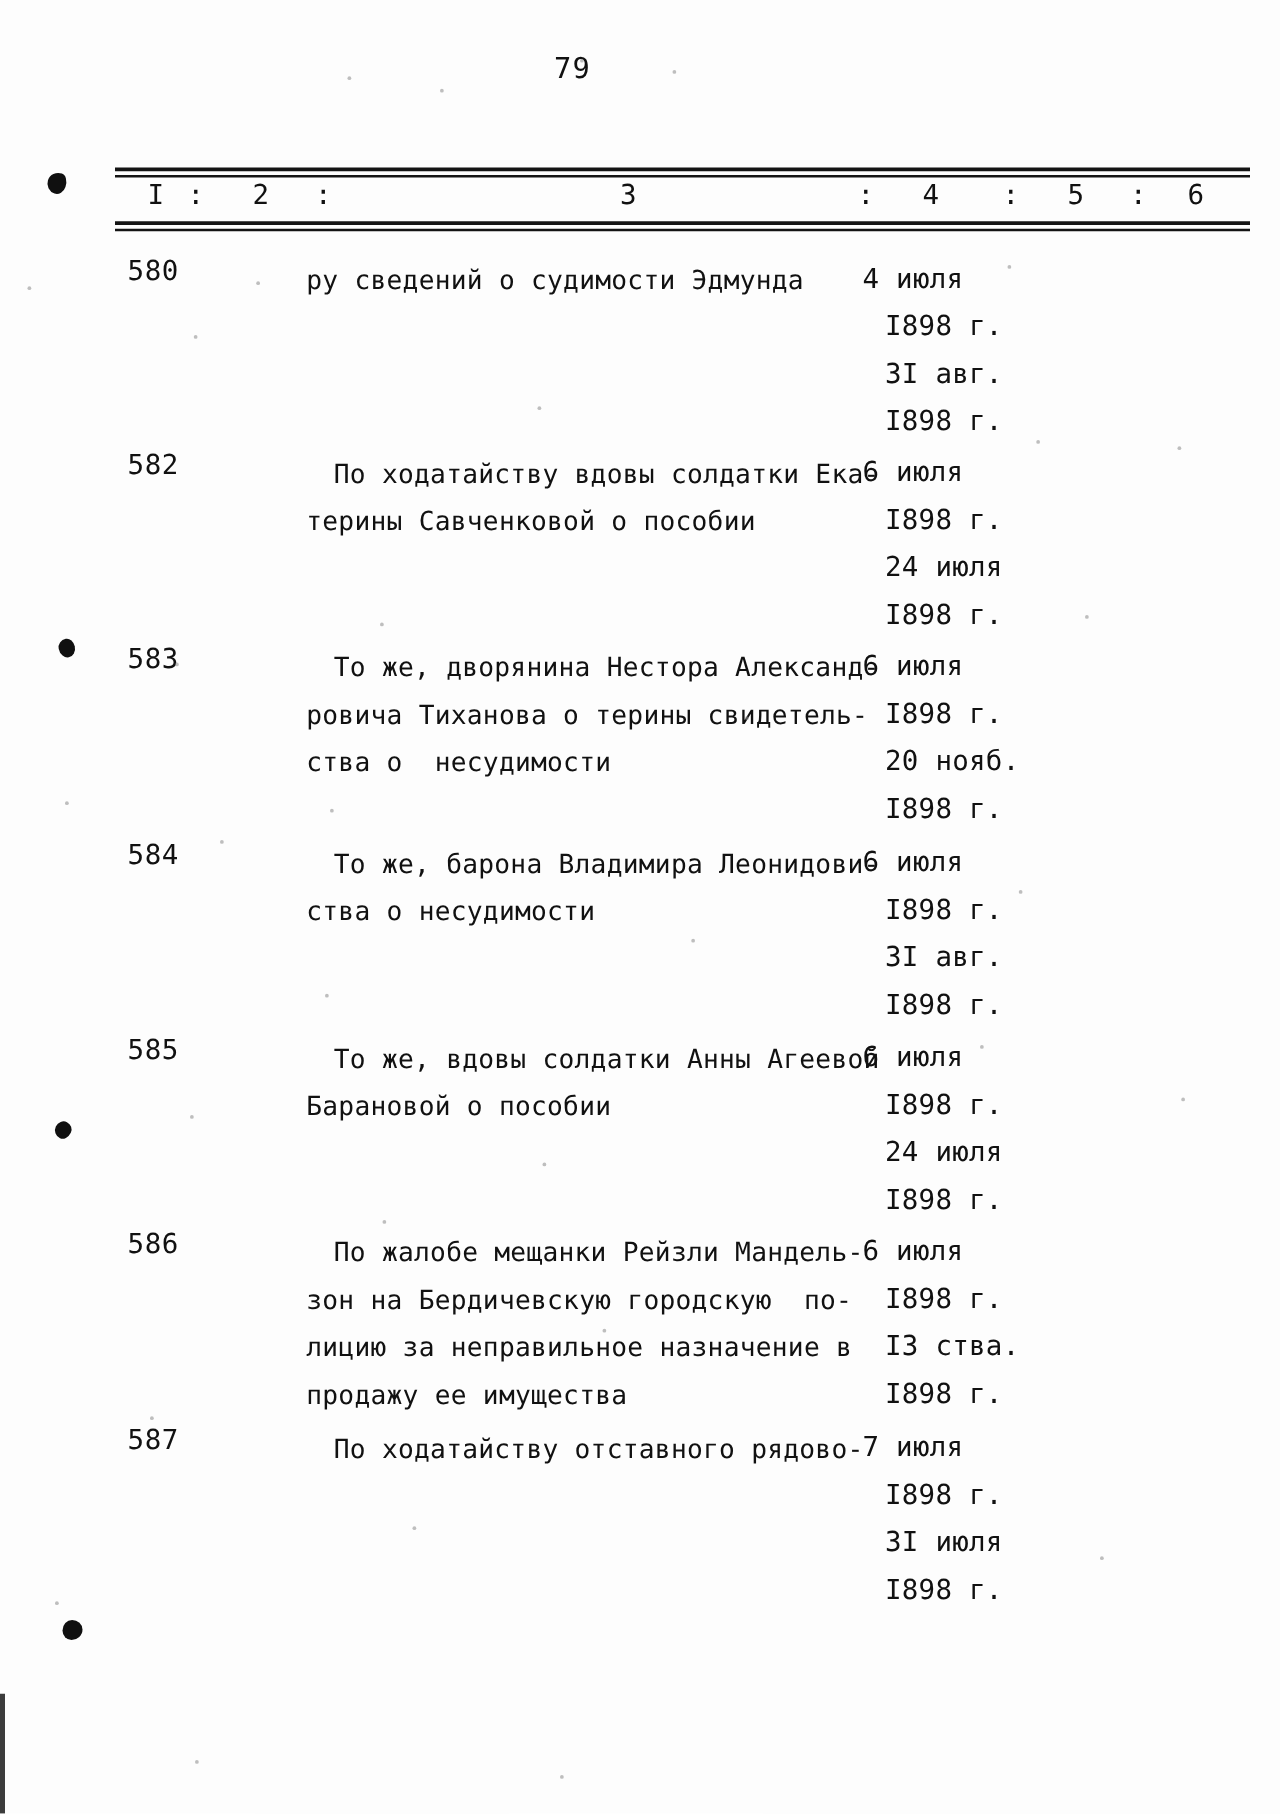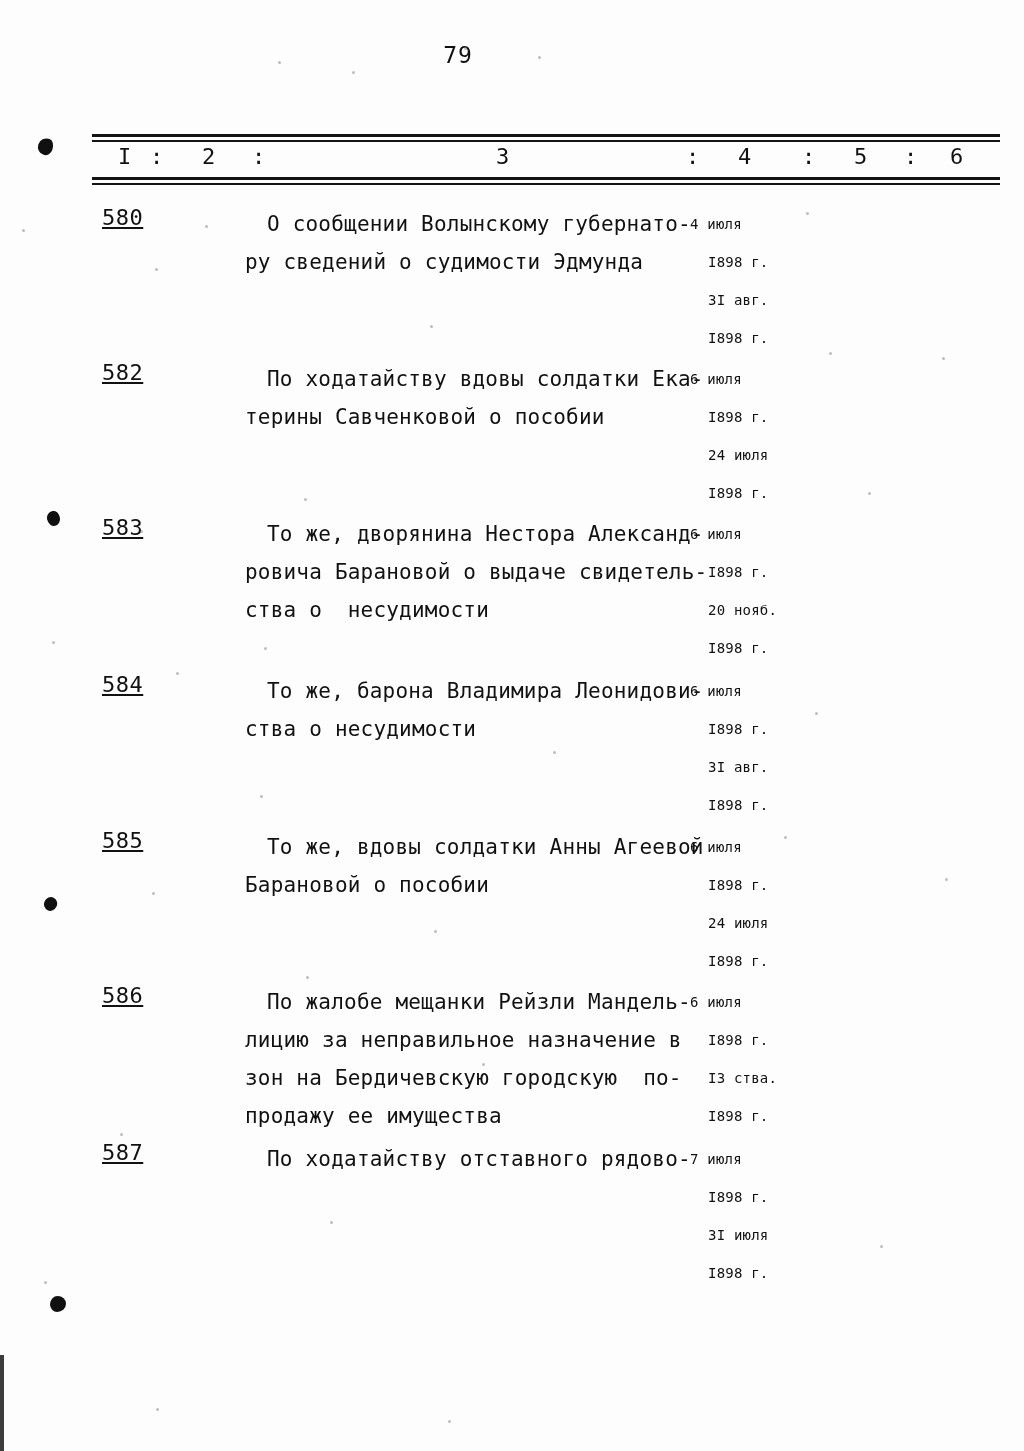--- a/index.html
+++ b/index.html
@@ -94,21 +94,20 @@
     left: 0;
     width: 1024px;
   }
 
   .entry-number {
     position: absolute;
     left: 102px;
     top: 0;
     font-size: 22px;
     letter-spacing: 0.5px;
-    text-decoration: underline;
   }
 
   .entry-body {
     position: absolute;
     left: 245px;
     top: 0;
     width: 460px;
   }
 
   .entry-dates {
@@ -123,21 +122,21 @@
     line-height: 38px;
     white-space: pre;
     letter-spacing: 0.2px;
   }
 
   .line.indent {
     padding-left: 22px;
   }
 
   .dline {
-    font-size: 14px;
+    font-size: 22px;
     line-height: 38px;
     white-space: pre;
     letter-spacing: 0.2px;
   }
   .dline.pad {
     padding-left: 18px;
   }
 
   
   .blot {
@@ -218,21 +217,20 @@
   <div class="rule-block rule-bottom">
     <div class="rule-thick"></div>
     <div class="rule-gap"></div>
     <div class="rule-thin"></div>
   </div>
 
   <div id="entries-root">
       <div class="entry" style="top: 205px;">
         <div class="entry-number">580</div>
         <div class="entry-body">
-          <div class="line indent">О сообщении Волынскому губернато-</div>
           <div class="line">ру сведений о судимости Эдмунда</div>
         </div>
         <div class="entry-dates">
           <div class="dline">4 июля</div>
           <div class="dline pad">I898 г.</div>
           <div class="dline pad">3I авг.</div>
           <div class="dline pad">I898 г.</div>
         </div>
       </div>
       <div class="entry" style="top: 360px;">
@@ -245,21 +243,21 @@
           <div class="dline">6 июля</div>
           <div class="dline pad">I898 г.</div>
           <div class="dline pad">24 июля</div>
           <div class="dline pad">I898 г.</div>
         </div>
       </div>
       <div class="entry" style="top: 515px;">
         <div class="entry-number">583</div>
         <div class="entry-body">
           <div class="line indent">То же, дворянина Нестора Александ-</div>
-          <div class="line">ровича Барановой о выдаче свидетель-</div>
+          <div class="line">ровича Тиханова о терины свидетель-</div>
           <div class="line">ства о  несудимости</div>
         </div>
         <div class="entry-dates">
           <div class="dline">6 июля</div>
           <div class="dline pad">I898 г.</div>
           <div class="dline pad">20 нояб.</div>
           <div class="dline pad">I898 г.</div>
         </div>
       </div>
       <div class="entry" style="top: 672px;">
@@ -285,22 +283,22 @@
           <div class="dline">6 июля</div>
           <div class="dline pad">I898 г.</div>
           <div class="dline pad">24 июля</div>
           <div class="dline pad">I898 г.</div>
         </div>
       </div>
       <div class="entry" style="top: 983px;">
         <div class="entry-number">586</div>
         <div class="entry-body">
           <div class="line indent">По жалобе мещанки Рейзли Мандель-</div>
+          <div class="line">зон на Бердичевскую городскую  по-</div>
           <div class="line">лицию за неправильное назначение в</div>
-          <div class="line">зон на Бердичевскую городскую  по-</div>
           <div class="line">продажу ее имущества</div>
         </div>
         <div class="entry-dates">
           <div class="dline">6 июля</div>
           <div class="dline pad">I898 г.</div>
           <div class="dline pad">I3 ства.</div>
           <div class="dline pad">I898 г.</div>
         </div>
       </div>
       <div class="entry" style="top: 1140px;">

